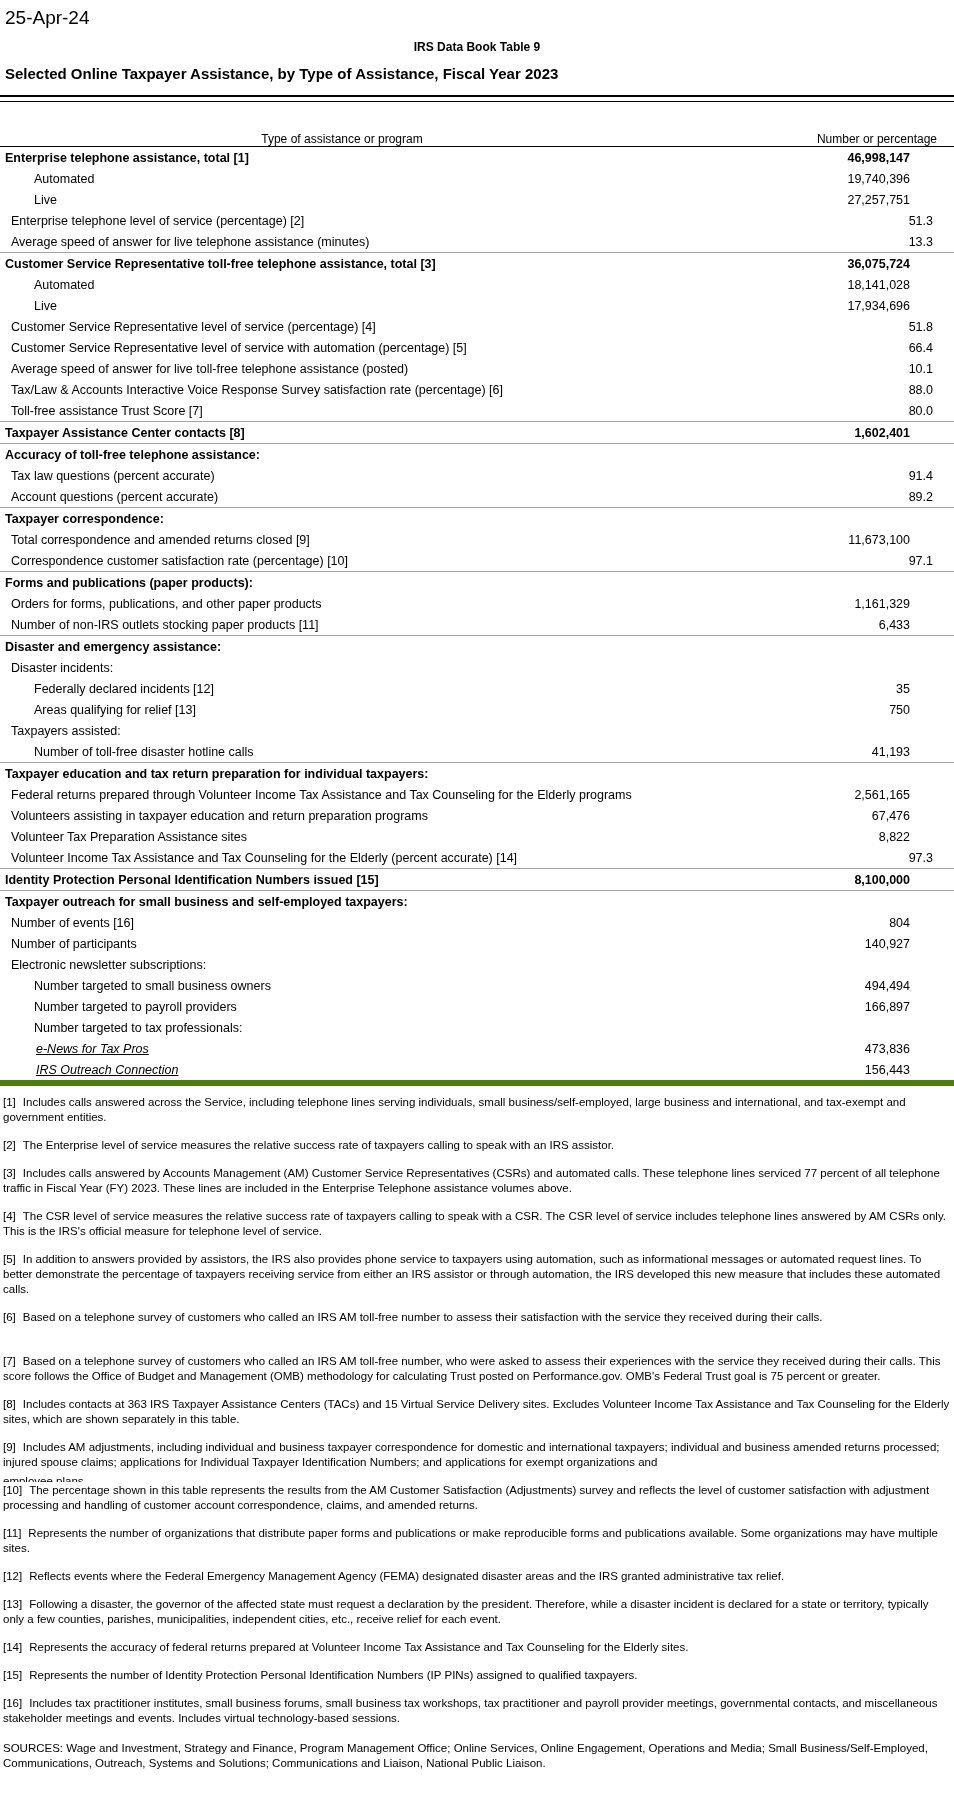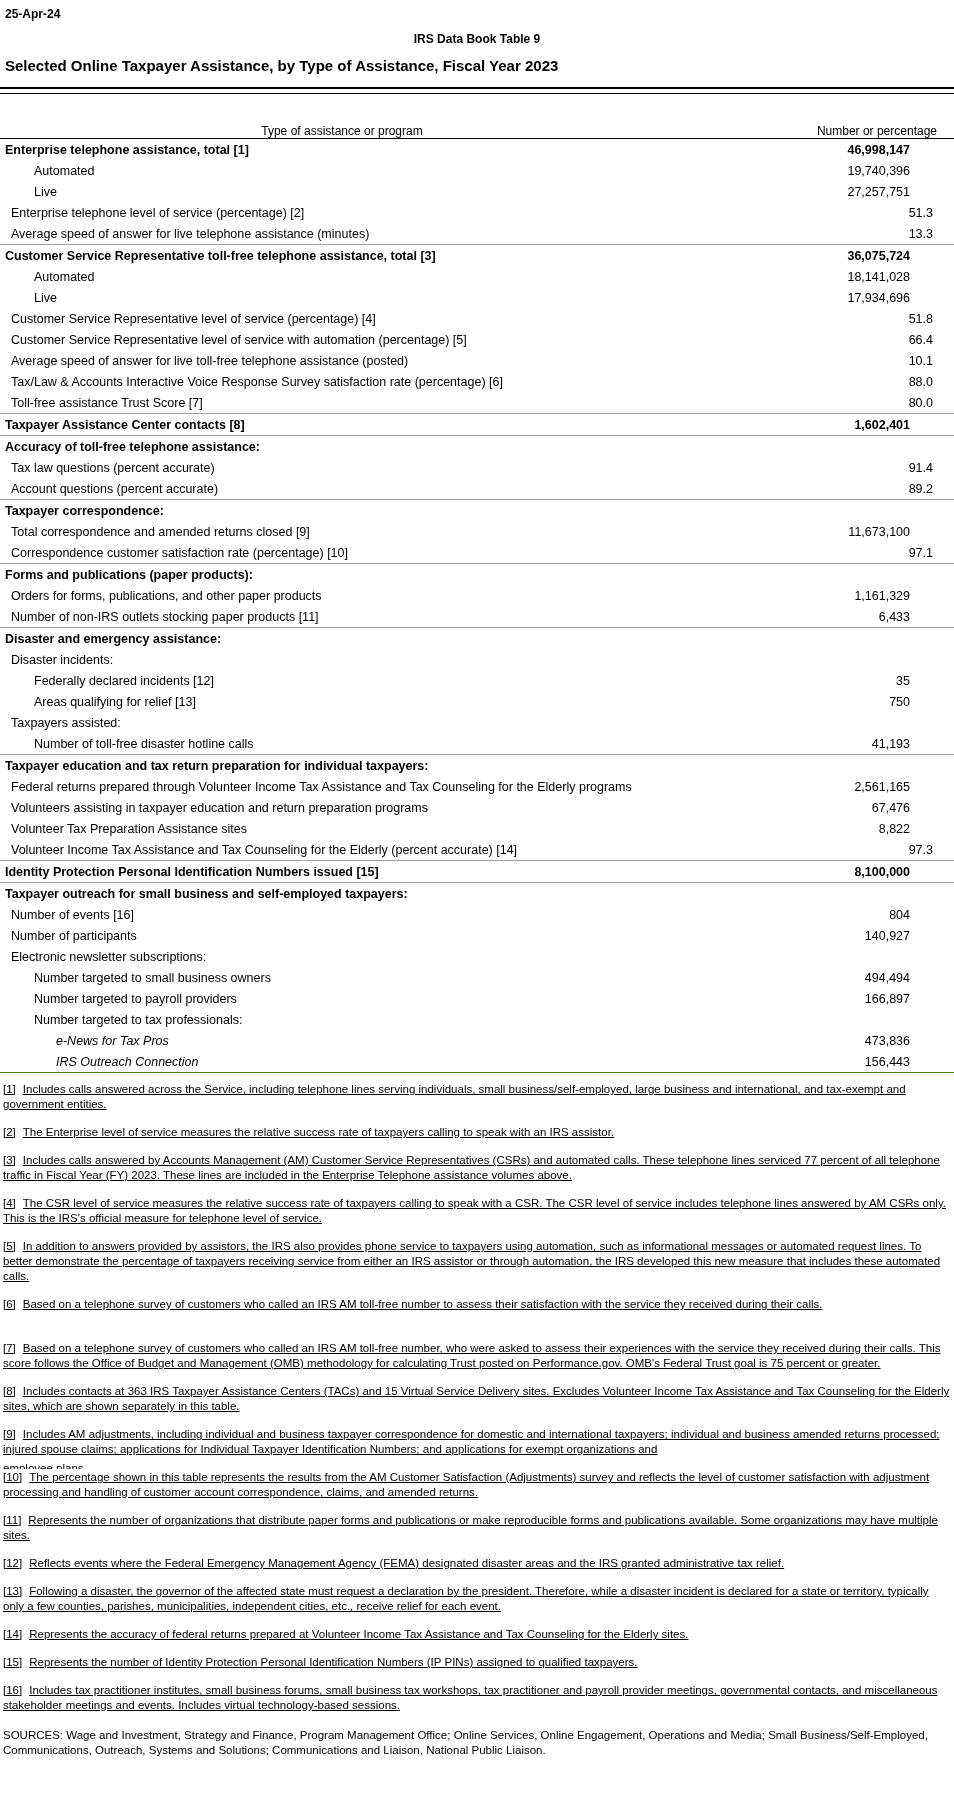--- a/index.html
+++ b/index.html
@@ -1,37 +1,37 @@
 <!DOCTYPE html>
 <html><head>
 <meta charset="utf-8">
 <style>
   html,body{margin:0;padding:0;background:#fff;color:#000;font-family:"Liberation Sans",sans-serif;}
   .page{width:954px;background:#fff;}
-  .date{font-weight:bold;font-size:12px;padding:7px 4px 0 5px;}
+  .date{font-weight:normal;font-size:19px;padding:7px 4px 0 5px;}
   .title{text-align:center;font-weight:bold;font-size:12px;margin-top:11px;}
   .subtitle{font-weight:bold;font-size:15px;margin-top:11px;padding-left:5px;}
   .double-rule{margin-top:13px;height:4px;border-top:2px solid #000;border-bottom:1px solid #000;}
   .col-header{display:flex;align-items:flex-end;height:44px;border-bottom:1px solid #000;font-size:12px;}
   .col-header .col-label{flex:1;text-align:center;}
   .col-header .col-value{width:270px;text-align:right;padding-right:17px;box-sizing:border-box;}
-  #table-rows{border-bottom:1px solid #4d7c0f;}
+  #table-rows{border-bottom:6px solid #4d7c0f;}
   .trow{display:flex;align-items:center;height:21px;font-size:12.5px;}
   .trow.rule{border-top:1px solid #a3a3a3;}
   .trow .lab{flex:1;white-space:nowrap;overflow:hidden;}
   .trow .val{width:270px;text-align:right;padding-right:44px;box-sizing:border-box;white-space:nowrap;}
   .trow .val.dec{padding-right:21px;}
   .trow.bold{font-weight:bold;}
   .trow.italic .lab{font-style:italic;}
   .indent-0 .lab{padding-left:5px;}
   .indent-1 .lab{padding-left:11px;}
   .indent-2 .lab{padding-left:34px;}
-  .indent-3 .lab{padding-left:56px;}
+  .indent-3 .lab{padding-left:36px;text-decoration:underline;}
   #footnotes{padding:9px 2px 0 3px;font-size:11.5px;line-height:15px;}
-  .fn{margin:0 0 13px 0;text-decoration:underline;}
+  .fn{margin:0 0 13px 0;}
   .fn.gap-lg{margin-bottom:29px;}
   .fn.tight{margin-bottom:4px;}
   .fn .fid{margin-right:7px;}
   .fn-clip{height:8px;overflow:hidden;line-height:15px;margin:0 0 1px 0;}
   .sources{padding:2px 2px 14px 3px;font-size:11.5px;line-height:15px;}
 </style>
 </head>
 <body>
 
 <div class="page">

